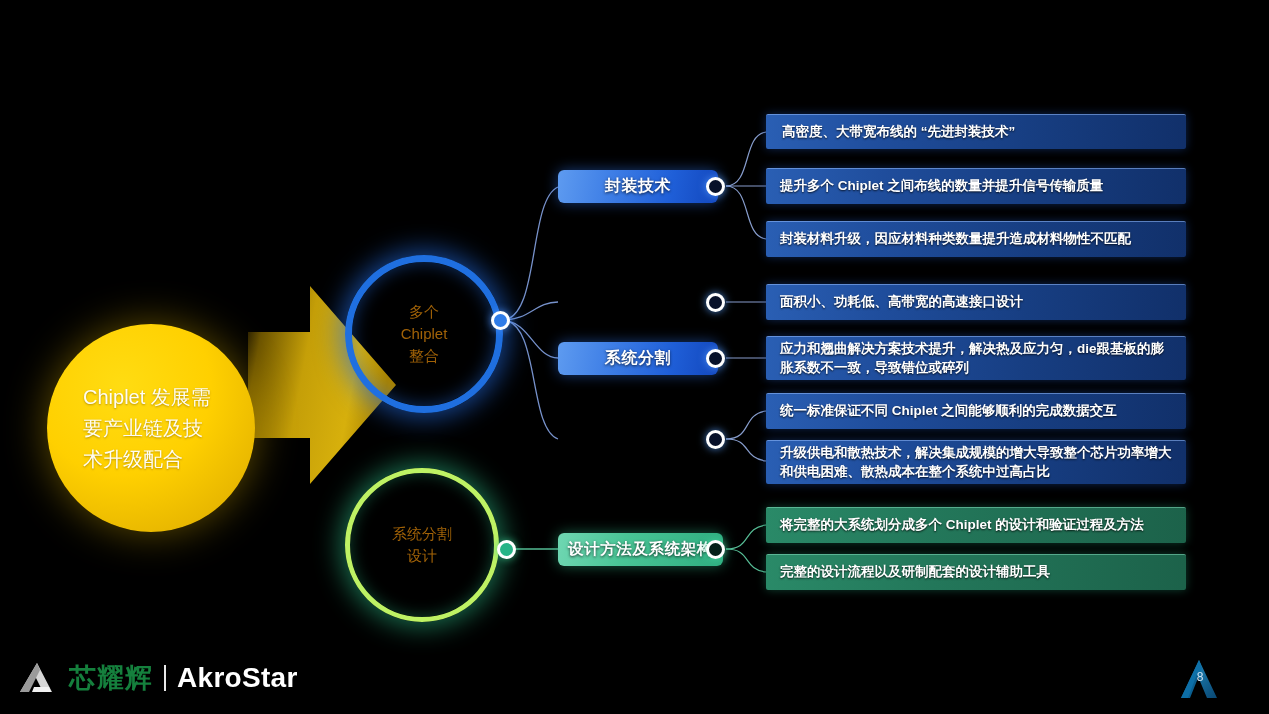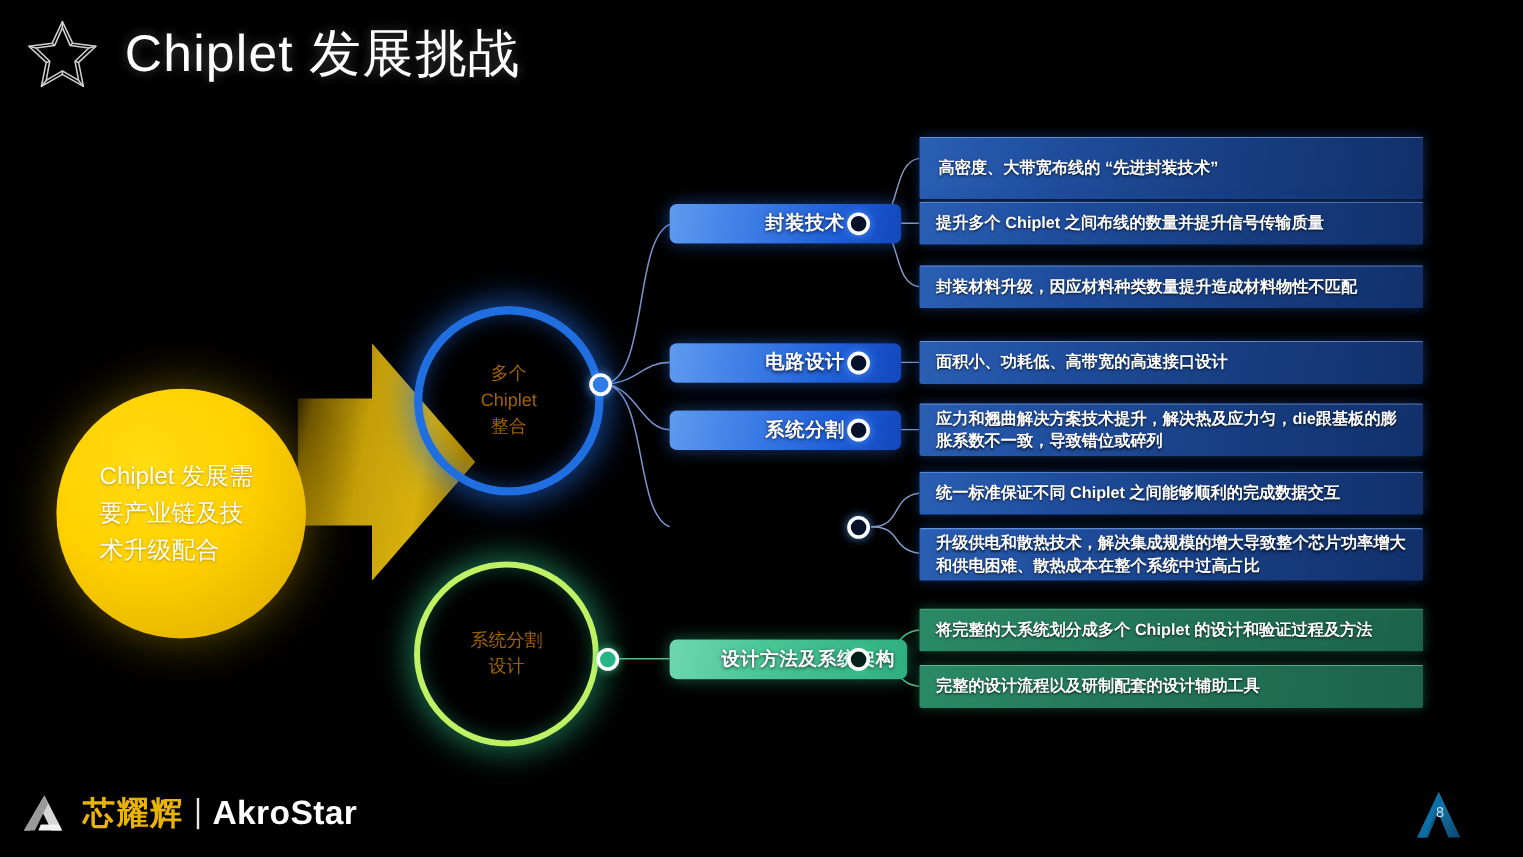--- a/index.html
+++ b/index.html
@@ -62,21 +62,20 @@
   .dot.green{background:#27b487;box-shadow:0 0 8px rgba(60,210,150,.8);}
   .dot.hollow-b{background:#07112a;box-shadow:0 0 8px rgba(90,160,255,.8);}
   .dot.hollow-g{background:#05201a;box-shadow:0 0 8px rgba(70,215,160,.8);}
 
   
   .pill{
     position:absolute;height:33px;width:160px;border-radius:6px;
     display:flex;align-items:center;justify-content:center;
     font-size:16px;font-weight:700;letter-spacing:.6px;color:#fff;
     text-shadow:0 1px 3px rgba(0,0,0,.75);
-    padding-left:33px;
   }
   .pill.blue{
     background:linear-gradient(100deg,#5e9bf0 0%,#3f7fe6 32%,#1f5fd8 70%,#1347bd 100%);
     box-shadow:0 0 14px rgba(45,110,220,.55);
   }
   .pill.green{
     background:linear-gradient(100deg,#6fd7b2 0%,#49c596 40%,#2fae80 100%);
     box-shadow:0 0 14px rgba(50,190,140,.5);
     font-size:15.5px;
   }
@@ -97,46 +96,34 @@
   .dbox.green{
     background:linear-gradient(95deg,#2a8a68 0%,#23775a 40%,#1c624a 100%);
     border-top:1px solid rgba(140,230,195,.5);
     box-shadow:0 0 10px rgba(30,130,95,.5);
   }
 
   
   #footer{position:absolute;left:0;bottom:0;width:100%;height:62px;}
   #brand{position:absolute;left:20px;top:8px;display:flex;align-items:center;gap:9px;}
   #brand-mark{width:40px;height:34px;}
-  #brand-cn{font-size:27px;font-weight:700;letter-spacing:1px;color:#eab308;}
+  #brand-cn{font-size:27px;font-weight:700;letter-spacing:1px;color:#15803d;}
   #brand-sep{width:2px;height:26px;background:#e8e8e8;margin:0 2px;}
   #brand-en{font-size:28px;font-weight:700;letter-spacing:.3px;color:#fff;}
   #page-badge{position:absolute;right:44px;top:4px;width:48px;height:48px;}
   #page-num{
     position:absolute;right:59px;top:18px;width:20px;text-align:center;
     font-size:12px;color:#cfe4f5;
   }
 </style>
 </head>
 <body>
 
 <div id="slide">
 
-  <div id="header">
-    <svg id="star-logo" viewBox="0 0 68 64">
-      <g fill="none" stroke="#cfcfcf" stroke-width="1.3" stroke-linejoin="round">
-        <path d="M34 4 L42.5 22 L62 24.5 L47.5 38 L51.5 58 L34 48 L16.5 58 L20.5 38 L6 24.5 L25.5 22 Z"></path>
-        <path d="M34 9 L40.5 24 L56 26 L44.5 37 L47.5 53 L34 45 L20.5 53 L23.5 37 L12 26 L27.5 24 Z"></path>
-        <path d="M25.5 22 L27.5 24 M42.5 22 L40.5 24 M6 24.5 L12 26 M62 24.5 L56 26
-                 M47.5 38 L44.5 37 M20.5 38 L23.5 37 M16.5 58 L20.5 53 M51.5 58 L47.5 53
-                 M34 4 L34 9 M34 48 L34 45"></path>
-      </g>
-    </svg>
-    <div id="title">Chiplet 发展挑战</div>
-  </div>
 
   <svg id="wires" viewBox="0 0 1269 714">
     <g fill="none" stroke="#7e9ad6" stroke-width="1.3" opacity="0.95">
 
       <path d="M503 320 C 540 318, 528 200, 558 187"></path>
       <path d="M503 320 C 530 320, 535 302, 558 302"></path>
       <path d="M503 320 C 530 322, 535 358, 558 358"></path>
       <path d="M503 320 C 540 322, 528 428, 558 439"></path>
     </g>
     <g fill="none" stroke="#59c79c" stroke-width="1.3" opacity="0.95">
@@ -195,38 +182,35 @@
       <span>设计</span>
     </div>
   </div>
   <div class="dot green" style="left:497px;top:540px;"></div>
 
   <div class="pill blue" style="left:558px;top:170px;">
     <span>封装技术</span>
   </div>
   <div class="dot hollow-b" style="left:706px;top:177px;"></div>
 
-  <div class="pill blue" style="left:558px;top:286px;">
-    <span>电路设计</span>
-  </div>
   <div class="dot hollow-b" style="left:706px;top:293px;"></div>
 
   <div class="pill blue" style="left:558px;top:342px;">
     <span>系统分割</span>
   </div>
   <div class="dot hollow-b" style="left:706px;top:349px;"></div>
 
   <div class="dot hollow-b" style="left:706px;top:430px;"></div>
 
   <div class="pill green" style="left:558px;top:533px;width:165px;">
     <span>设计方法及系统架构</span>
   </div>
   <div class="dot hollow-g" style="left:706px;top:540px;"></div>
 
-  <div class="dbox blue" style="top:114px;height:52px;padding-left:16px;">
+  <div class="dbox blue" style="top:114px;height:35px;padding-left:16px;">
     <span>高密度、大带宽布线的 “先进封装技术”</span>
   </div>
   <div class="dbox blue" style="top:168px;height:36px;">
     <span>提升多个 Chiplet 之间布线的数量并提升信号传输质量</span>
   </div>
   <div class="dbox blue" style="top:221px;height:36px;">
     <span>封装材料升级，因应材料种类数量提升造成材料物性不匹配</span>
   </div>
 
   <div class="dbox blue" style="top:284px;height:36px;">

